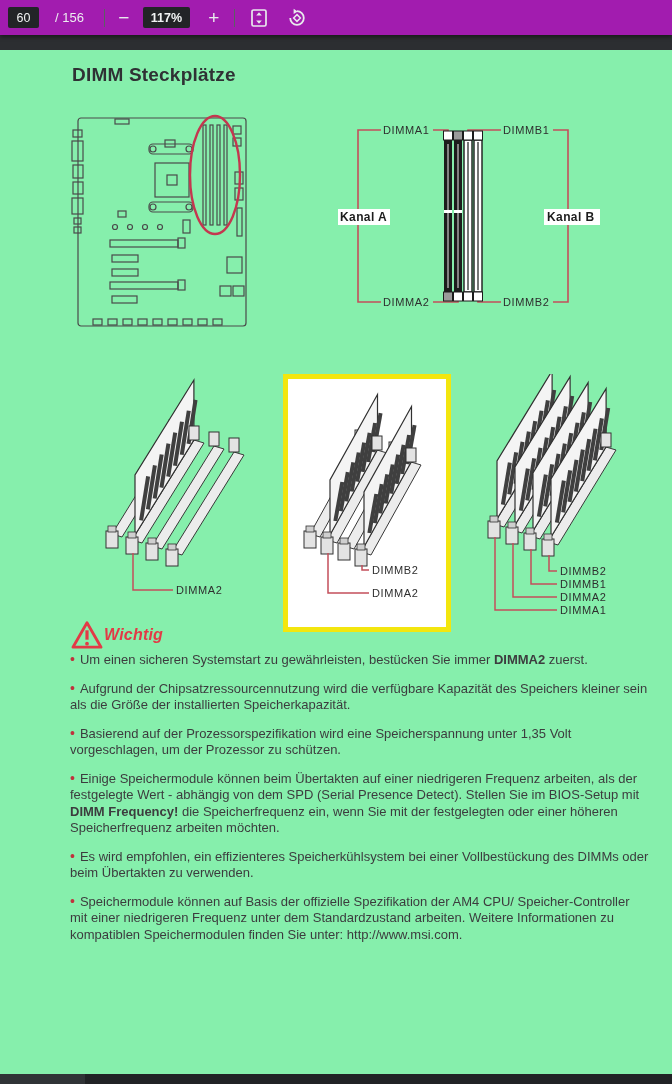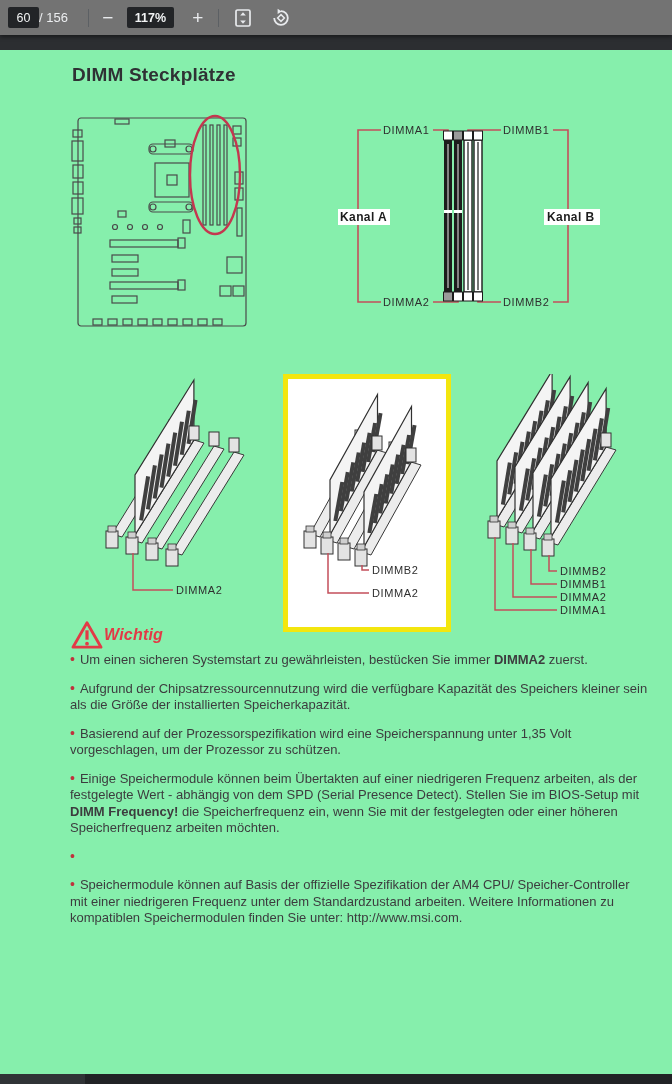--- a/index.html
+++ b/index.html
@@ -2,26 +2,26 @@
 <html><head>
 <meta charset="utf-8">
 <style>
   * { margin:0; padding:0; box-sizing:border-box; }
   html,body { width:672px; height:1084px; overflow:hidden; background:#303336;
               font-family:"Liberation Sans","DejaVu Sans",sans-serif; }
   .viewer { position:relative; width:672px; height:1084px; }
 
   
   .toolbar { position:absolute; top:0; left:0; width:672px; height:35px;
-             background:#737373; display:flex; align-items:center; z-index:5;
+             background:#a21caf; display:flex; align-items:center; z-index:5;
              box-shadow:0 2px 4px rgba(0,0,0,.45); }
   .page-input { margin-left:8px; width:31px; height:21px; background:#222427; color:#f1f3f4;
                 border:none; border-radius:2px; text-align:center; font-size:12.5px;
                 font-family:"Liberation Sans",sans-serif; }
-  .page-total { margin-left:0; color:#eceef0; font-size:13px; white-space:pre; }
+  .page-total { margin-left:16px; color:#eceef0; font-size:13px; white-space:pre; }
   .tb-sep { margin-left:20px; width:1px; height:18px; background:#5c6064; }
   .tb-btn { background:transparent; border:none; color:#e8eaed; cursor:pointer;
             display:flex; align-items:center; justify-content:center; }
   .minus-btn { margin-left:6px; width:26px; height:26px; font-size:19px; }
   .zoom-box { margin-left:6px; width:47px; height:21px; background:#222427; color:#f1f3f4;
               border-radius:2px; font-size:12.5px; display:flex; align-items:center;
               justify-content:center;font-weight:bold; }
   .plus-btn { margin-left:12px; width:24px; height:26px; font-size:19px; }
   .fit-btn { margin-left:12px; width:24px; height:26px; }
   .rotate-btn { margin-left:14px; width:24px; height:26px; }
@@ -343,19 +343,19 @@
         <circle cx="18" cy="25.2" r="2" fill="#e23a46"></circle>
       </svg>
       <span class="warning-title">Wichtig</span>
     </div>
 
     <div class="bullets">
       <p><span class="dot"></span><span>Um einen sicheren Systemstart zu gewährleisten, bestücken Sie immer </span><strong>DIMMA2</strong><span> zuerst.</span></p>
       <p><span class="dot"></span><span>Aufgrund der Chipsatzressourcennutzung wird die verfügbare Kapazität des Speichers kleiner sein als die Größe der installierten Speicherkapazität.</span><strong></strong><span></span></p>
       <p><span class="dot"></span><span>Basierend auf der Prozessorspezifikation wird eine Speicherspannung unter 1,35 Volt vorgeschlagen, um der Prozessor zu schützen.</span><strong></strong><span></span></p>
       <p><span class="dot"></span><span>Einige Speichermodule können beim Übertakten auf einer niedrigeren Frequenz arbeiten, als der festgelegte Wert - abhängig von dem SPD (Serial Presence Detect). Stellen Sie im BIOS-Setup mit </span><strong>DIMM Frequency!</strong><span> die Speicherfrequenz ein, wenn Sie mit der festgelegten oder einer höheren Speicherfrequenz arbeiten möchten.</span></p>
-      <p><span class="dot"></span><strong></strong><span></span></p>
+      <p><span class="dot"></span><span>Es wird empfohlen, ein effizienteres Speicherkühlsystem bei einer Vollbestückung des DIMMs oder beim Übertakten zu verwenden.</span><strong></strong><span></span></p>
       <p><span class="dot"></span><span>Speichermodule können auf Basis der offizielle Spezifikation der AM4 CPU/ Speicher-Controller mit einer niedrigeren Frequenz unter dem Standardzustand arbeiten. Weitere Informationen zu kompatiblen Speichermodulen finden Sie unter: http://www.msi.com.</span><strong></strong><span></span></p>
     </div>
   </div>
 
   <div class="bottom-bar"></div>
 </div>
 
 </body></html>

